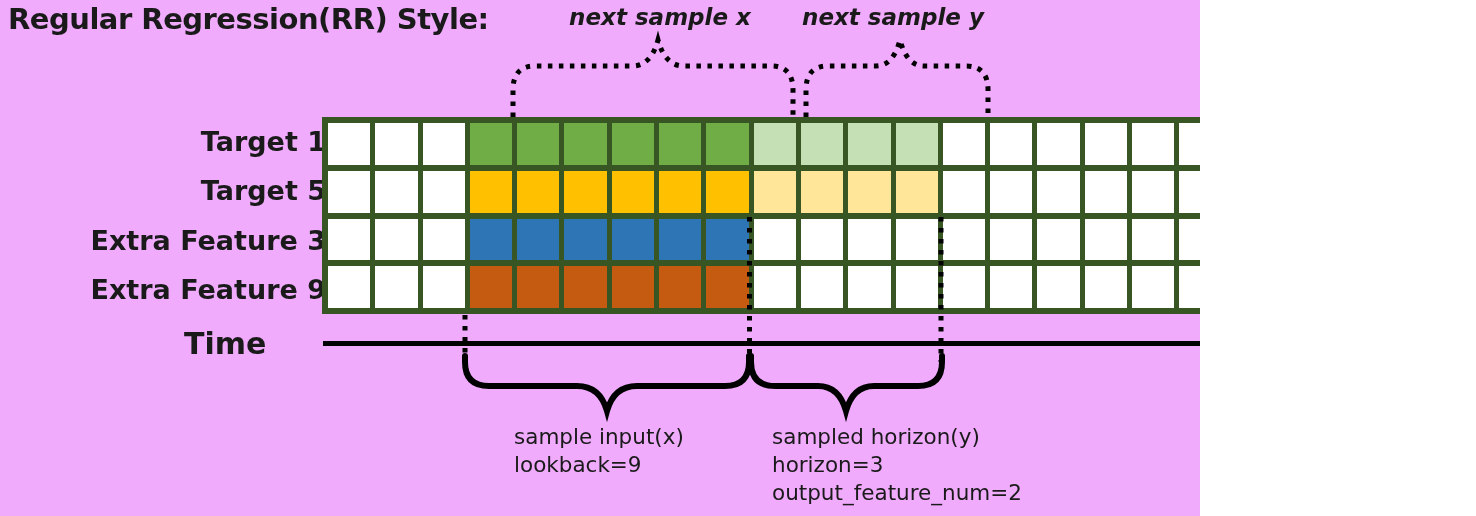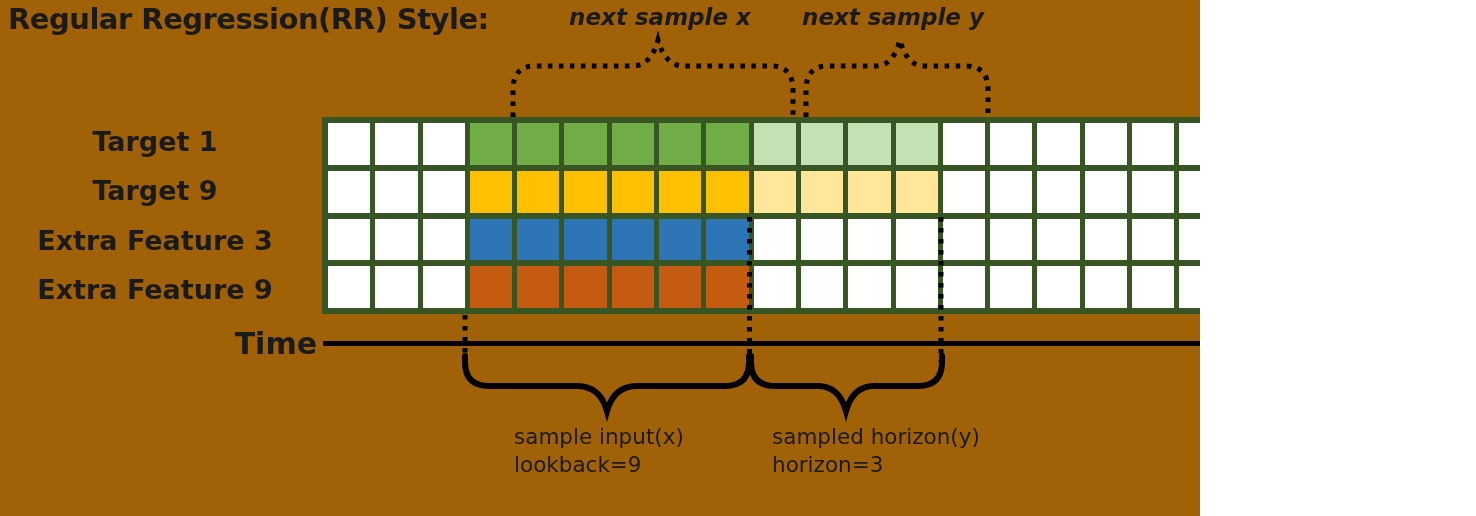--- a/index.html
+++ b/index.html
@@ -1,46 +1,46 @@
 <!DOCTYPE html>
 <html><head>
 <meta charset="utf-8">
 <style>
   html,body{margin:0;padding:0;background:#ffffff;}
   .canvas{
-    position:relative;width:1200px;height:516px;background:#a16207;overflow:hidden;
+    position:relative;width:1200px;height:516px;background:#f0abfc;overflow:hidden;
     font-family:"DejaVu Sans","Liberation Sans",sans-serif;color:#1a1a1a;
   }
   .title{
     position:absolute;left:8px;top:2px;font-size:29px;font-weight:bold;
     letter-spacing:-0.5px;white-space:nowrap;
   }
   .next-label{
     position:absolute;top:4px;width:220px;text-align:center;
     font-size:23px;font-style:italic;font-weight:600;white-space:nowrap;
   }
   .next-label.x{left:550px;}
   .next-label.y{left:783px;}
   .row-labels{
-    position:absolute;left:0;top:117px;width:310px;height:197px;
-    display:flex;flex-direction:column;align-items:center;
+    position:absolute;left:16px;top:117px;width:310px;height:197px;
+    display:flex;flex-direction:column;
   }
   .row-label{
     flex:1;display:flex;align-items:center;justify-content:flex-end;
     font-size:27px;font-weight:bold;white-space:nowrap;
   }
   .sample-grid{
     position:absolute;left:322px;top:117px;width:1142px;height:197px;
     display:grid;grid-template-columns:repeat(24,1fr);grid-template-rows:repeat(4,1fr);
     gap:6px 5px;padding:6px;box-sizing:border-box;
   }
   .cell{width:100%;height:100%;}
   .overlay{position:absolute;left:0;top:0;pointer-events:none;}
   .time-label{
-    position:absolute;left:192px;top:326px;width:125px;text-align:right;
+    position:absolute;left:184px;top:326px;width:125px;
     font-size:30px;font-weight:bold;
   }
   .note{
     position:absolute;top:423px;font-size:21.5px;line-height:28px;
     font-weight:400;white-space:nowrap;
   }
   .note.input{left:514px;}
   .note.output{left:772px;}
 </style>
 </head>
@@ -48,21 +48,21 @@
 
 <div class="canvas">
 
   <div class="title">Regular Regression(RR) Style:</div>
 
   <div class="next-label y">next sample y</div>
   <div class="next-label x">next sample x</div>
 
   <div class="row-labels">
     <div class="row-label">Target 1</div>
-    <div class="row-label">Target 9</div>
+    <div class="row-label">Target 5</div>
     <div class="row-label">Extra Feature 3</div>
     <div class="row-label">Extra Feature 9</div>
   </div>
 
   <div class="sample-grid" style="background: rgb(55, 86, 35);">
       <div class="cell" style="background: rgb(255, 255, 255);"></div>
       <div class="cell" style="background: rgb(255, 255, 255);"></div>
       <div class="cell" style="background: rgb(255, 255, 255);"></div>
       <div class="cell" style="background: rgb(112, 173, 71);"></div>
       <div class="cell" style="background: rgb(112, 173, 71);"></div>
@@ -179,15 +179,16 @@
   <div class="time-label">Time</div>
 
   <div class="note input">
     <div>sample input(x)</div>
     <div>lookback=9</div>
   </div>
 
   <div class="note output">
     <div>sampled horizon(y)</div>
     <div>horizon=3</div>
+    <div>output_feature_num=2</div>
   </div>
 
 </div>
 
 </body></html>

